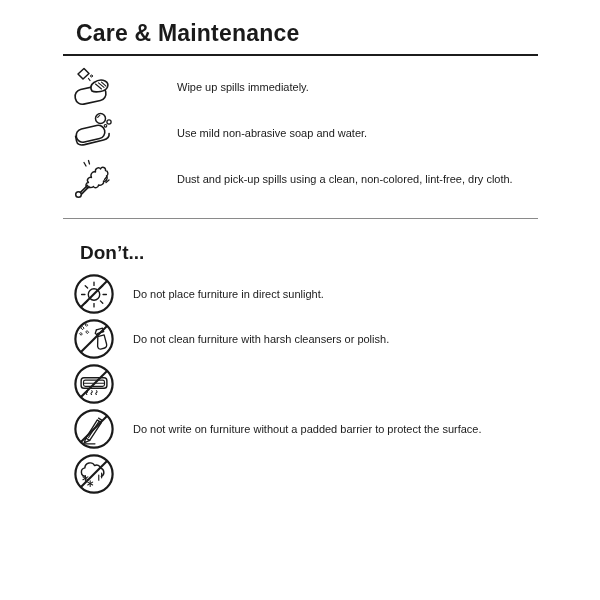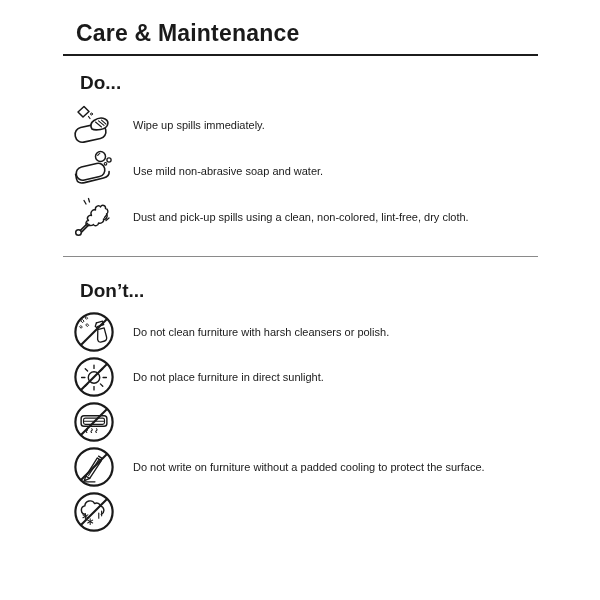--- a/index.html
+++ b/index.html
@@ -10,38 +10,37 @@
   }
   .content { padding:20px 62px 0 63px; }
   .title { font-size:23px; font-weight:bold; margin-left:13px; letter-spacing:.2px; line-height:26px; }
   .rule { height:2px; background:#1c1c1c; margin-top:8px; }
   .heading { font-size:19px; font-weight:bold; line-height:23px; margin-left:17px; }
   .sec-do .heading { margin-top:15px; }
   .sec-dont .heading { margin-top:22px; }
   .rows { margin-top:8px; }
   .rows-dont { margin-top:7px; }
   .row { display:flex; align-items:center; margin-left:8px; }
-  .rows-do .row { height:46px; }
+  .rows-do .row { height:46px;gap:44px; }
   .rows-dont .row { height:45px; }
   .icon { width:46px; height:46px; flex:0 0 46px; display:flex; align-items:center; justify-content:center; }
   .icon svg { display:block; }
   .txt { margin-left:16px; font-size:11px; line-height:14px; color:#1a1a1a; white-space:nowrap; }
   .divider { height:1px; background:#8a8a8a; margin-top:16px; }
 </style>
 </head>
 <body>
 
 <div class="page">
   <div class="content">
 
     <div class="title">Care &amp; Maintenance</div>
     <div class="rule"></div>
 
     <div class="sec-do">
-      <div class="heading">Do...</div>
       <div class="rows rows-do">
 
         <div class="row">
           <span class="icon">
             <svg width="46" height="46" viewBox="0 0 46 46" fill="none" stroke="#1a1a1a" stroke-linecap="round" stroke-linejoin="round">
               <rect x="4" y="23.5" width="31" height="15" rx="7" transform="rotate(-12 19.5 31)" stroke-width="1.6"></rect>
               <path d="M21 27 q-3 -5 2 -8.5 q6 -4 11 -1.5 q4 2 2.5 6 q-1.5 3.5 -7 4.5 q-6 1 -8.5 -0.5 z" stroke-width="1.6" fill="#fff"></path>
               <path d="M24.5 20 l6 5" stroke-width="1.1"></path>
               <path d="M27.5 18.8 l5.5 4.6" stroke-width="1.1"></path>
               <path d="M30.5 18.2 l4.5 4" stroke-width="1.1"></path>
@@ -90,53 +89,53 @@
 
     <div class="sec-dont">
       <div class="heading">Don’t...</div>
       <div class="rows rows-dont">
 
 
         <div class="row">
           <span class="icon">
             <svg width="42" height="42" viewBox="0 0 44 44" fill="none" stroke="#1a1a1a" stroke-linecap="round" stroke-linejoin="round">
               <circle cx="22" cy="22" r="19.5" stroke-width="2.3"></circle>
-              <path d="M24.5 12.5 l6.5 -1.8 1 3.4 -2.7 0.8" stroke-width="1.4"></path>
-              <path d="M24.5 12.5 l-1.2 3.6 2.2 1.9" stroke-width="1.4"></path>
-              <path d="M26 19.5 l6.6 -1.8 2.5 9.3 q1 3.7 -2.7 4.7 l-2.5 0.7 q-3.3 0.9 -4.1 -2.7 z" stroke-width="1.4"></path>
-              <path d="M25.4 16.2 l6.8 -1.9" stroke-width="1.2"></path>
-              <path d="M10 9 l1.6 1.6 -1.6 1.6 -1.6 -1.6 z" stroke-width="1"></path>
-              <path d="M15 13.5 l1.4 1.4 -1.4 1.4 -1.4 -1.4 z" stroke-width="1"></path>
-              <path d="M8.5 15.5 l1.3 1.3 -1.3 1.3 -1.3 -1.3 z" stroke-width="1"></path>
-              <path d="M14.2 6.3 l1.2 1.2 -1.2 1.2 -1.2 -1.2 z" stroke-width="1"></path>
-              <line x1="8.6" y1="35.4" x2="35.4" y2="8.6" stroke-width="2.2"></line>
-            </svg>
-          </span>
-          <span class="txt">Do not clean furniture with harsh cleansers or polish.</span>
-        </div>
-
-        <div class="row">
-          <span class="icon">
-            <svg width="42" height="42" viewBox="0 0 44 44" fill="none" stroke="#1a1a1a" stroke-linecap="round" stroke-linejoin="round">
-              <circle cx="22" cy="22" r="19.5" stroke-width="2.3"></circle>
               <circle cx="22" cy="22.5" r="6" stroke-width="1.5"></circle>
               <g stroke-width="1.4">
                 <line x1="22" y1="13" x2="22" y2="9.5"></line>
                 <line x1="22" y1="32" x2="22" y2="35.5"></line>
                 <line x1="12.5" y1="22.5" x2="9" y2="22.5"></line>
                 <line x1="31.5" y1="22.5" x2="35" y2="22.5"></line>
                 <line x1="15.3" y1="15.8" x2="12.8" y2="13.3"></line>
                 <line x1="28.7" y1="29.2" x2="31.2" y2="31.7"></line>
                 <line x1="15.3" y1="29.2" x2="12.8" y2="31.7"></line>
                 <line x1="28.7" y1="15.8" x2="31.2" y2="13.3"></line>
               </g>
               <line x1="8.6" y1="35.4" x2="35.4" y2="8.6" stroke-width="2.2"></line>
             </svg>
           </span>
           <span class="txt">Do not place furniture in direct sunlight.</span>
+        </div>
+
+        <div class="row">
+          <span class="icon">
+            <svg width="42" height="42" viewBox="0 0 44 44" fill="none" stroke="#1a1a1a" stroke-linecap="round" stroke-linejoin="round">
+              <circle cx="22" cy="22" r="19.5" stroke-width="2.3"></circle>
+              <path d="M24.5 12.5 l6.5 -1.8 1 3.4 -2.7 0.8" stroke-width="1.4"></path>
+              <path d="M24.5 12.5 l-1.2 3.6 2.2 1.9" stroke-width="1.4"></path>
+              <path d="M26 19.5 l6.6 -1.8 2.5 9.3 q1 3.7 -2.7 4.7 l-2.5 0.7 q-3.3 0.9 -4.1 -2.7 z" stroke-width="1.4"></path>
+              <path d="M25.4 16.2 l6.8 -1.9" stroke-width="1.2"></path>
+              <path d="M10 9 l1.6 1.6 -1.6 1.6 -1.6 -1.6 z" stroke-width="1"></path>
+              <path d="M15 13.5 l1.4 1.4 -1.4 1.4 -1.4 -1.4 z" stroke-width="1"></path>
+              <path d="M8.5 15.5 l1.3 1.3 -1.3 1.3 -1.3 -1.3 z" stroke-width="1"></path>
+              <path d="M14.2 6.3 l1.2 1.2 -1.2 1.2 -1.2 -1.2 z" stroke-width="1"></path>
+              <line x1="8.6" y1="35.4" x2="35.4" y2="8.6" stroke-width="2.2"></line>
+            </svg>
+          </span>
+          <span class="txt">Do not clean furniture with harsh cleansers or polish.</span>
         </div>
 
         <div class="row">
           <span class="icon">
             <svg width="42" height="42" viewBox="0 0 44 44" fill="none" stroke="#1a1a1a" stroke-linecap="round" stroke-linejoin="round">
               <circle cx="22" cy="22" r="19.5" stroke-width="2.3"></circle>
               <rect x="8.5" y="15.5" width="27" height="11" rx="3" stroke-width="1.5"></rect>
               <rect x="11" y="18" width="22" height="6.5" rx="2" stroke-width="1.2"></rect>
               <line x1="11.5" y1="21.2" x2="32.5" y2="21.2" stroke-width="1.2"></line>
               <path d="M14.5 33 q-1.4 -1 0 -2 q1.4 -1 0 -2" stroke-width="1.1"></path>
@@ -152,21 +151,21 @@
             <svg width="42" height="42" viewBox="0 0 44 44" fill="none" stroke="#1a1a1a" stroke-linecap="round" stroke-linejoin="round">
               <circle cx="22" cy="22" r="19.5" stroke-width="2.3"></circle>
               <path d="M13.5 31.5 L25.5 12.5 l4.2 2.8 L17.5 34 z" stroke-width="1.4"></path>
               <path d="M13.5 31.5 l-1.8 5 5.8 -2.5" stroke-width="1.4"></path>
               <path d="M16.3 31 L27.2 14" stroke-width="1.1"></path>
               <path d="M26.8 10.6 l3.6 2.4" stroke-width="1.4"></path>
               <path d="M11 37.5 h12" stroke-width="1.3"></path>
               <line x1="8.6" y1="35.4" x2="35.4" y2="8.6" stroke-width="2.2"></line>
             </svg>
           </span>
-          <span class="txt">Do not write on furniture without a padded cooling to protect the surface.</span>
+          <span class="txt">Do not write on furniture without a padded barrier to protect the surface.</span>
         </div>
 
         <div class="row">
           <span class="icon">
             <svg width="42" height="42" viewBox="0 0 44 44" fill="none" stroke="#1a1a1a" stroke-linecap="round" stroke-linejoin="round">
               <circle cx="22" cy="22" r="19.5" stroke-width="2.3"></circle>
               <path d="M13 24.5 a4.5 4.5 0 0 1 -0.6 -8.9 a5.5 5.5 0 0 1 10.3 -2.4 a4.2 4.2 0 0 1 6.2 2.7 a4.6 4.6 0 0 1 0.8 8.6" stroke-width="1.5"></path>
               <line x1="27" y1="23" x2="27" y2="28.5" stroke-width="1.2"></line>
               <line x1="30" y1="21" x2="30" y2="26" stroke-width="1.2"></line>
               <g stroke-width="1.1">

